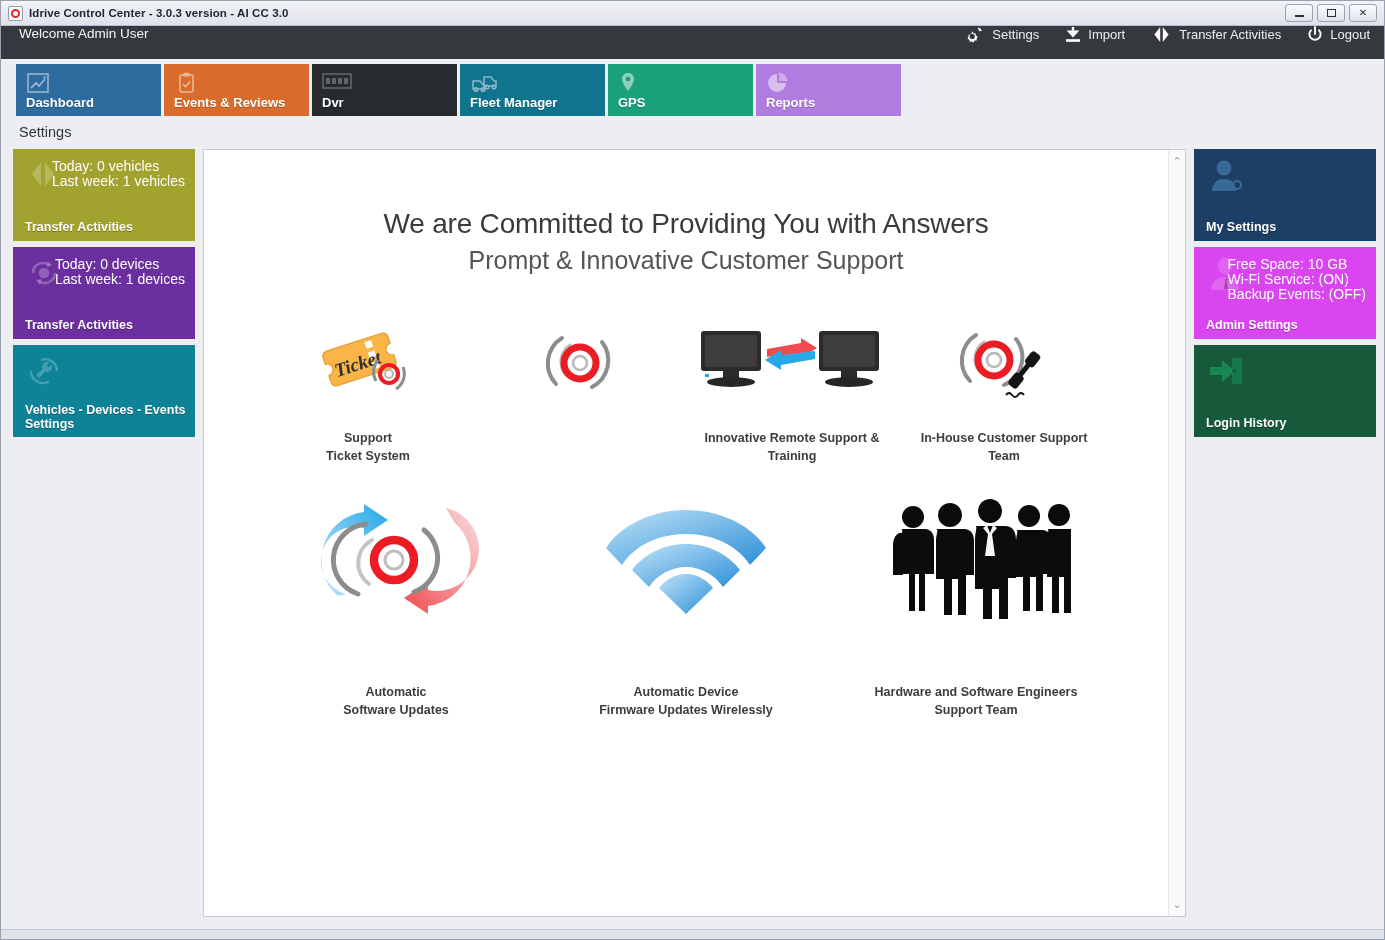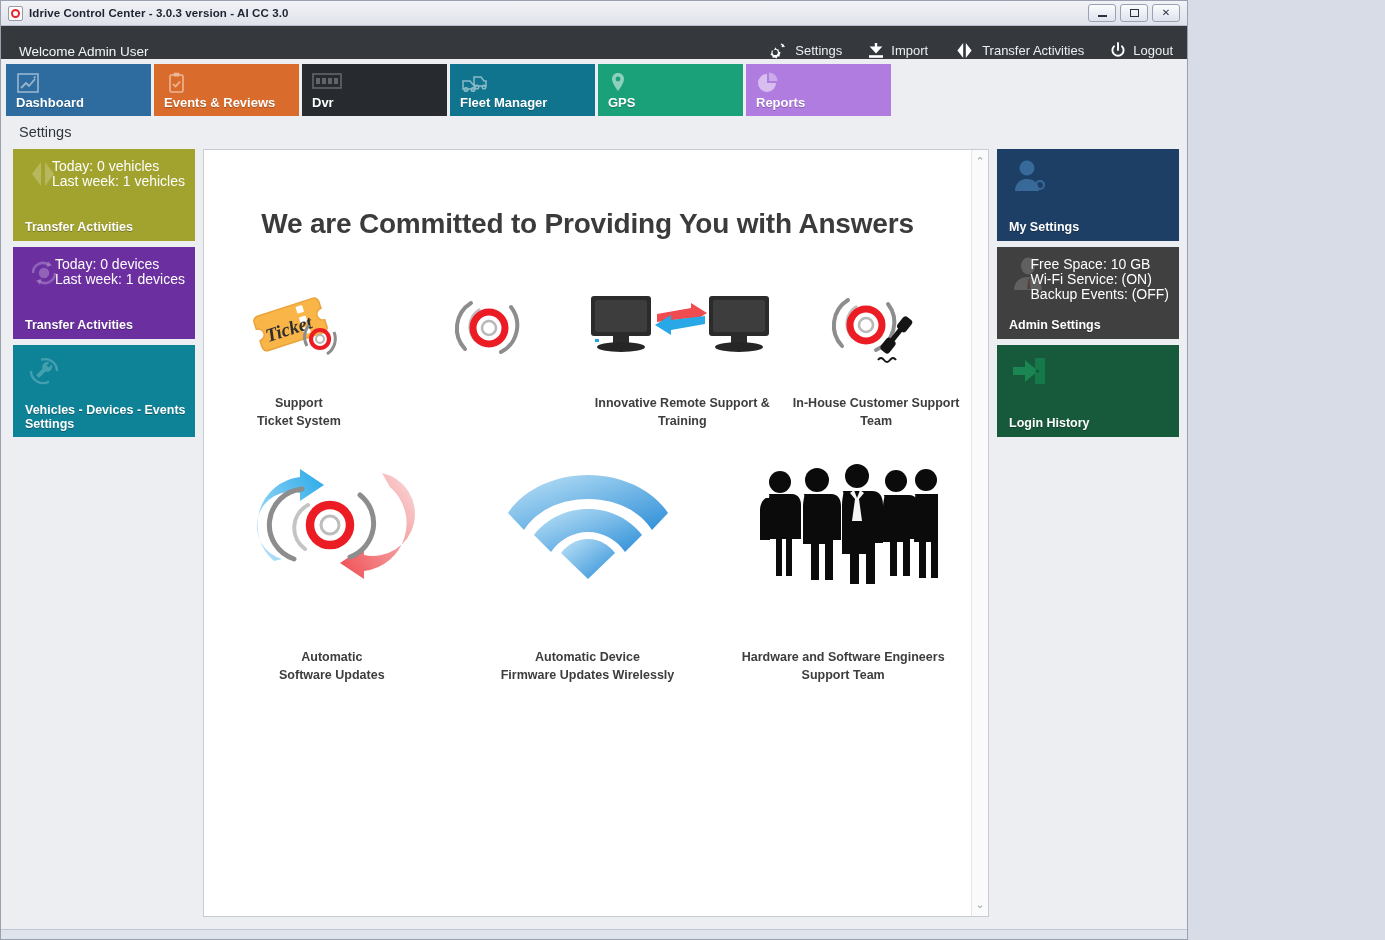--- a/index.html
+++ b/index.html
@@ -6,21 +6,21 @@
   html, body {
     width: 1385px; height: 940px;
     font-family: "Liberation Sans", sans-serif;
     background: #d8dce6;
     overflow: hidden;
   }
 
   
   #window {
     position: absolute; left: 0; top: 0;
-    width: 1188px; height: 940px;
+    width: 1385px; height: 940px;
     background: linear-gradient(#eef0f4, #dfe3ec);
     border: 1px solid #9aa0b0;
     display: flex; flex-direction: column;
   }
 
   
   #titlebar {
     height: 25px; flex: 0 0 25px;
     background: linear-gradient(#f2f3f7, #dfe2ea);
     border-bottom: 1px solid #b9bece;
@@ -50,38 +50,38 @@
     display: flex; align-items: center; justify-content: center;
     font-size: 10px; color: #2b3040; line-height: 1;
   }
   .win-btn .bar { width: 9px; height: 2px; background: #2b3040; margin-top: 6px; }
   .win-btn .box { width: 9px; height: 8px; border: 1.5px solid #2b3040; }
 
   
   #menubar {
     height: 33px; flex: 0 0 33px;
     background: #35393e;
-    display: flex; align-items: flex-end;
+    display: flex; align-items: flex-start;
     padding: 0 14px 0 18px;
     color: #f2f3f4;
     gap: 20px;
   }
   #welcome-text { font-size: 13.5px; color: #f4f5f6; }
   #menu-right { margin-left: auto; display: flex; align-items: center; gap: 26px; }
   .menu-item {
     display: flex; align-items: center; gap: 7px;
     font-size: 13px; color: #eceef0; cursor: pointer;
   }
   .menu-item svg { display: block; }
 
   
   #tabbar {
     height: 58px; flex: 0 0 58px;
     display: flex; align-items: flex-start;
-    padding: 5px 0 0 5px;
+    padding: 5px 0 0 15px;
     background: #eceef2;
   }
   .tab {
     width: 145px; height: 52px;
     margin-right: 3px;
     position: relative;
     cursor: pointer;
     color: #ffffff;
     flex: 0 0 145px;
   }
@@ -150,21 +150,21 @@
     min-width: 0;
     position: relative;
   }
   #content {
     flex: 1 1 auto;
     overflow: hidden;
     padding-top: 58px;
   }
   #hero-title {
     text-align: center;
-    font-size: 28px; font-weight: bold;
+    font-size: 28px; font-weight: normal;
     color: #3b3b3b;
     letter-spacing: -0.2px;
   }
   #hero-sub {
     text-align: center;
     font-size: 25px; font-weight: normal;
     color: #555555;
     margin-top: 6px;
   }
   .feat-row {
@@ -417,20 +417,21 @@
         <span class="tile-title two-line">Vehicles - Devices - Events Settings</span>
       </div>
 
 
     </div>
 
     <div id="center">
       <div id="content">
 
         <div id="hero-title">We are Committed to Providing You with Answers</div>
+        <div id="hero-sub">Prompt &amp; Innovative Customer Support</div>
 
         <div class="feat-row">
 
           <div class="feat">
             <div class="feat-ico">
               <svg width="108" height="92" viewBox="0 0 108 92">
                 <g transform="rotate(-18 54 46)">
                   <path d="M18 22h58a5 5 0 0 1 5 5v7a6 6 0 0 0 0 12v7a5 5 0 0 1-5 5H18a5 5 0 0 1-5-5v-7a6 6 0 0 0 0-12v-7a5 5 0 0 1 5-5z" fill="#f9b548" stroke="#e8a43a" stroke-width="1.5"></path>
                   <g fill="#ffffff">
                     <rect x="57" y="25" width="7" height="7" rx="1"></rect>
@@ -619,21 +620,21 @@
             <g fill="#5aa0d8">
               <circle cx="16" cy="9" r="7.5"></circle>
               <path d="M4 32c0-7.5 5.4-12 12-12s12 4.5 12 12z"></path>
             </g>
             <circle cx="29" cy="26" r="4" fill="none" stroke="#5aa0d8" stroke-width="2"></circle>
           </svg>
         </span>
         <span class="tile-title">My Settings</span>
       </div>
 
-      <div class="tile" style="background:#404040">
+      <div class="tile" style="background:#d946ef">
         <span class="tile-ico">
           <svg width="34" height="34" viewBox="0 0 34 34">
             <g fill="#ffffff" opacity=".38">
               <ellipse cx="17" cy="9" rx="7" ry="8.5"></ellipse>
               <path d="M3 33c0-8 6-13 14-13s14 5 14 13z"></path>
             </g>
             <path d="M16 21l1.2 3.5L18.4 21l1.6 1-1.3 2.4 1 7.6h-3.6l1-7.6-1.3-2.4z" fill="#6c4034"></path>
           </svg>
         </span>
         <span class="tile-stats">

